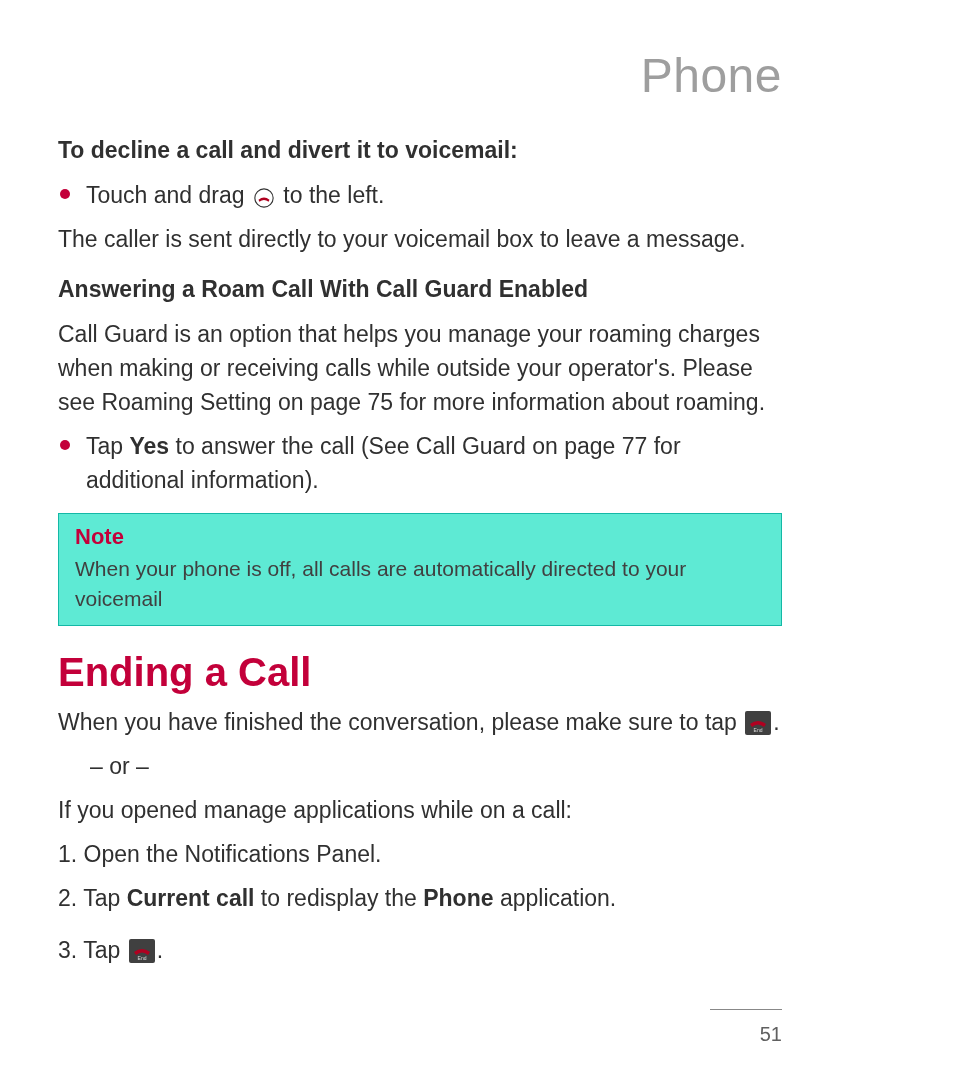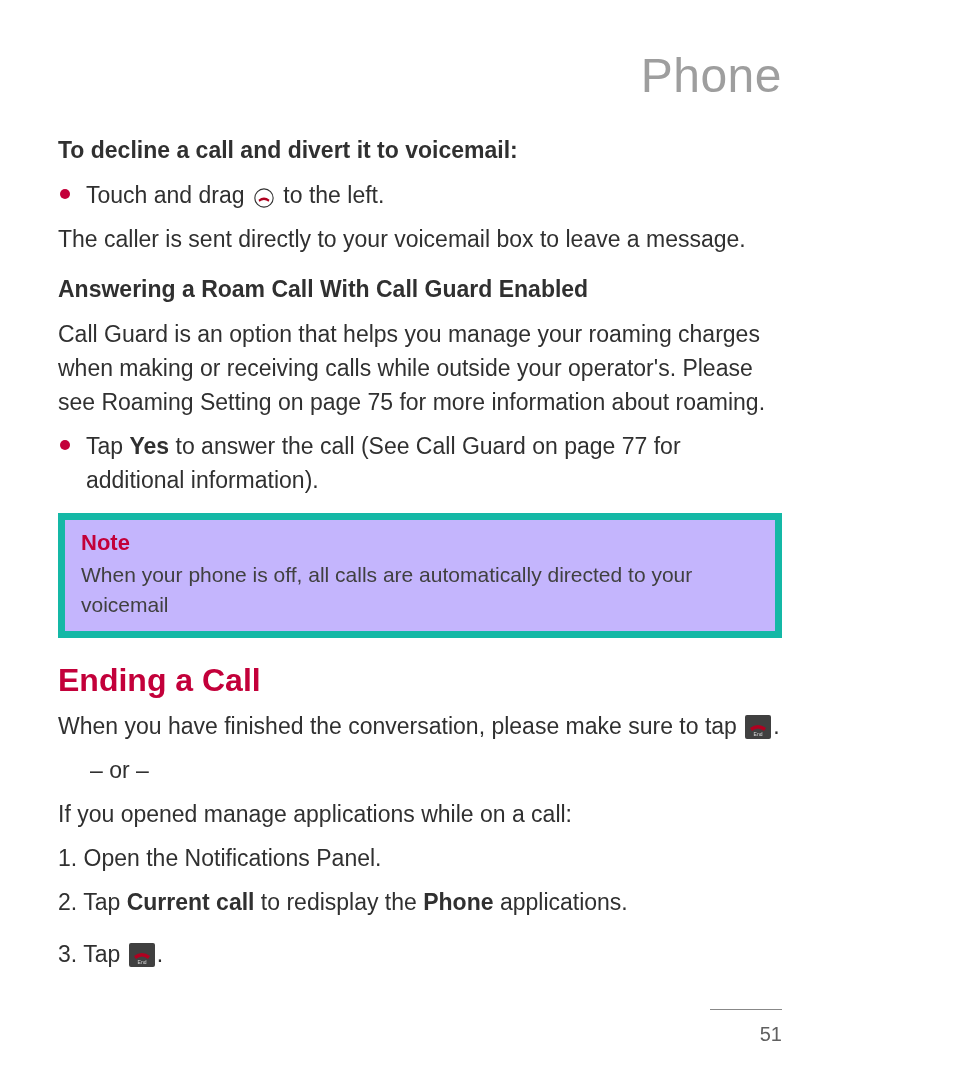--- a/index.html
+++ b/index.html
@@ -55,39 +55,39 @@
     position: absolute;
     left: 2px;
     top: 11px;
     width: 10px;
     height: 10px;
     border-radius: 50%;
     background: #c3003a;
   }
   .bold { font-weight: 700; }
   .note-box {
-    border: 7px solid #14b8a6;
+    border: 1px solid #14b8a6;
     padding: 10px 16px 12px 16px;
     margin: 16px 0 24px 0;
-    background: #c4b5fd;
+    background: #5eead4;
   }
   .note-title {
     color: #c3003a;
     font-weight: 700;
     font-size: 22px;
     margin-bottom: 4px;
   }
   .note-body {
     font-size: 21px;
     line-height: 1.4;
     color: #404040;
   }
   .section-heading {
     color: #c3003a;
-    font-size: 32px;
+    font-size: 40px;
     font-weight: 600;
     margin: 24px 0 8px 0;
   }
   .indent {
     padding-left: 32px;
   }
   .inline-icon {
     display: inline-block;
     vertical-align: middle;
     margin: 0 2px;
@@ -171,21 +171,21 @@
   <div class="body-text indent">– or –</div>
 
   <div class="body-text">If you opened manage applications while on a call:</div>
 
   <div class="body-text">
     <span>1. </span><span>Open the Notifications Panel.</span>
   </div>
 
 
   <div class="body-text">
-    <span>2. </span><span>Tap </span><span class="bold">Current call</span><span> to redisplay the </span><span class="bold">Phone</span><span> applications.</span>
+    <span>2. </span><span>Tap </span><span class="bold">Current call</span><span> to redisplay the </span><span class="bold">Phone</span><span> application.</span>
   </div>
 
   <div class="body-text" style="margin-top:18px;">
     <span>3. </span><span>Tap </span><span class="inline-icon end-icon">
       <svg viewBox="0 0 26 24" width="26" height="24">
         <rect x="0" y="0" width="26" height="24" rx="2" fill="#404040"></rect>
         <path d="M5 13 Q13 7 21 13 L19 16 Q16 13.5 13 13.5 Q10 13.5 7 16 Z" fill="#b00020"></path>
         <text x="13" y="21" font-size="5" text-anchor="middle" fill="#ddd">End</text>
       </svg>
     </span><span>.</span>

